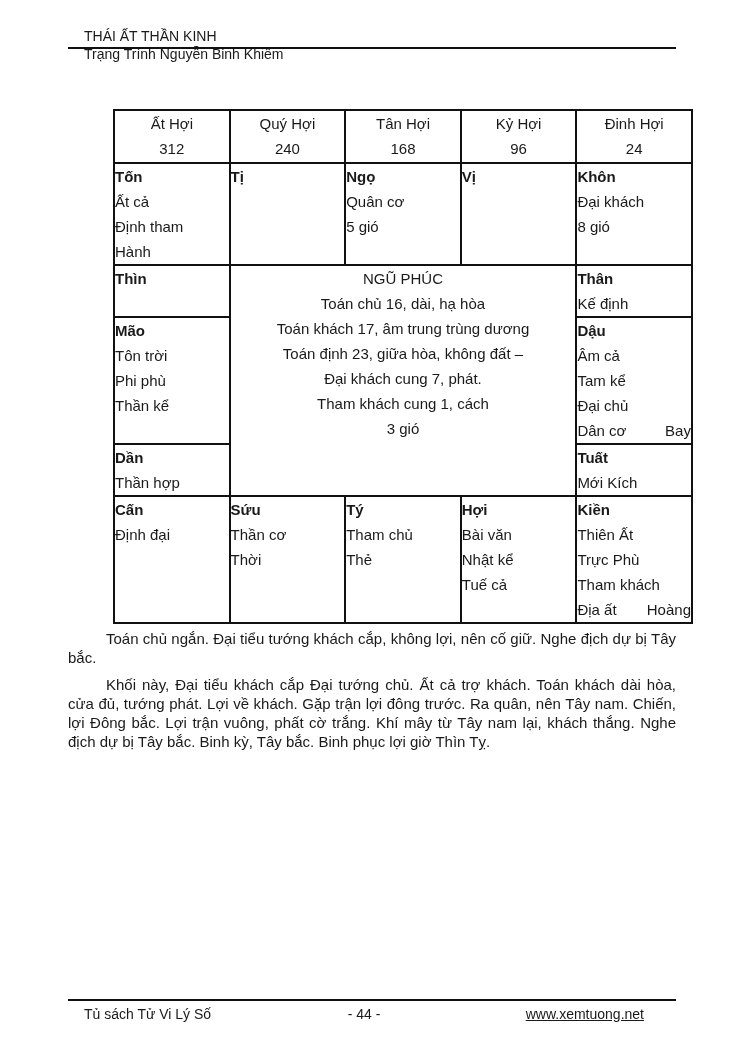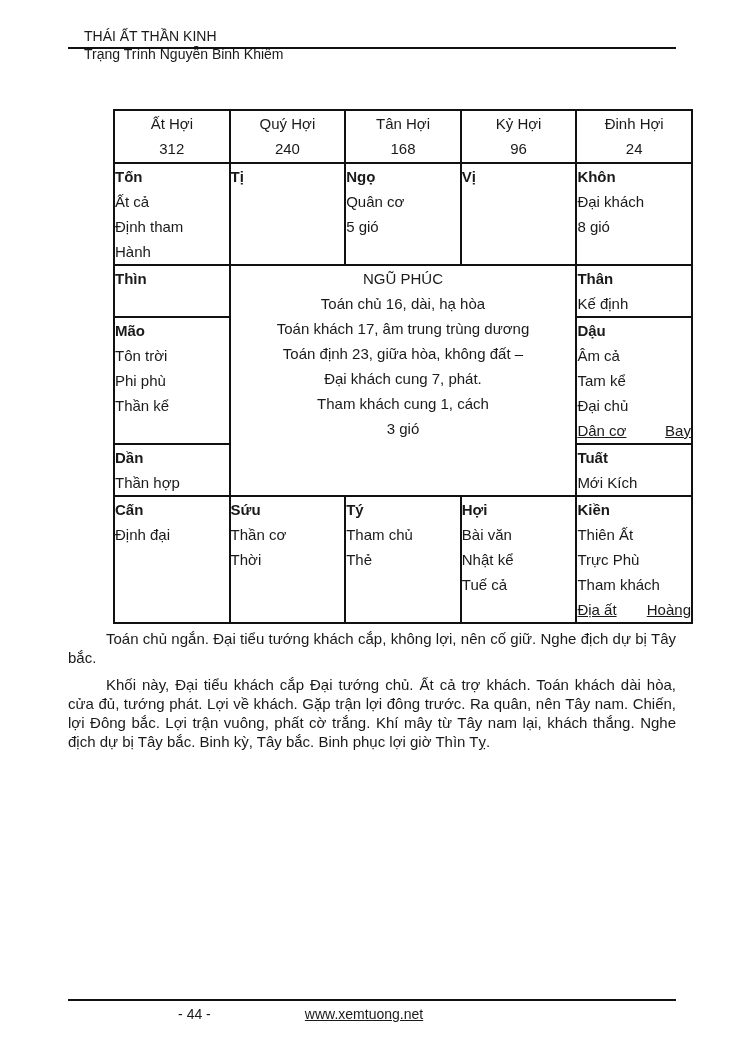--- a/index.html
+++ b/index.html
@@ -43,21 +43,21 @@
   tr.r-m2     { height:124px; }
   tr.r-m3     { height:48px; }
   tr.r-bottom { height:126px; }
   td.year-cell { text-align:center; line-height:26px; padding-top:1px; }
   .t { font-weight:700; }
   td.center-cell {
     text-align:center;
     padding-top:7px;
     line-height:27px;
   }
-  .split { display:flex; justify-content:space-between;text-decoration:underline; }
+  .split { display:flex; justify-content:space-between; }
   
   .body-text {
     position:absolute; top:629px; left:68px; width:608px;
     font-size:15px; line-height:19px;
     text-align:justify;
   }
   .body-text p { text-indent:38px; margin-bottom:8px; }
   
   .ftr-rule {
     position:absolute; top:999px; left:68px; width:608px; height:2px;
@@ -224,17 +224,18 @@
   </tbody>
     </table>
 
   <div class="body-text">
     <p>Toán chủ ngắn. Đại tiểu tướng khách cắp, không lợi, nên cố giữ. Nghe địch dự bị Tây bắc.</p>
     <p>Khối này, Đại tiểu khách cắp Đại tướng chủ. Ất cả trợ khách. Toán khách dài hòa, cửa đủ, tướng phát. Lợi về khách. Gặp trận lợi đông trước. Ra quân, nên Tây nam. Chiến, lợi Đông bắc. Lợi trận vuông, phất cờ trắng. Khí mây từ Tây nam lại, khách thắng. Nghe địch dự bị Tây bắc. Binh kỳ, Tây bắc. Binh phục lợi giờ Thìn Tỵ.</p>
   </div>
 
   <div class="ftr-rule"></div>
   <div class="ftr">
+    <span>Tủ sách Tử Vi Lý Số</span>
     <span class="c">- 44 -</span>
     <span class="r"><a href="#">www.xemtuong.net</a></span>
   </div>
 
 </div>
 
 </body></html>

